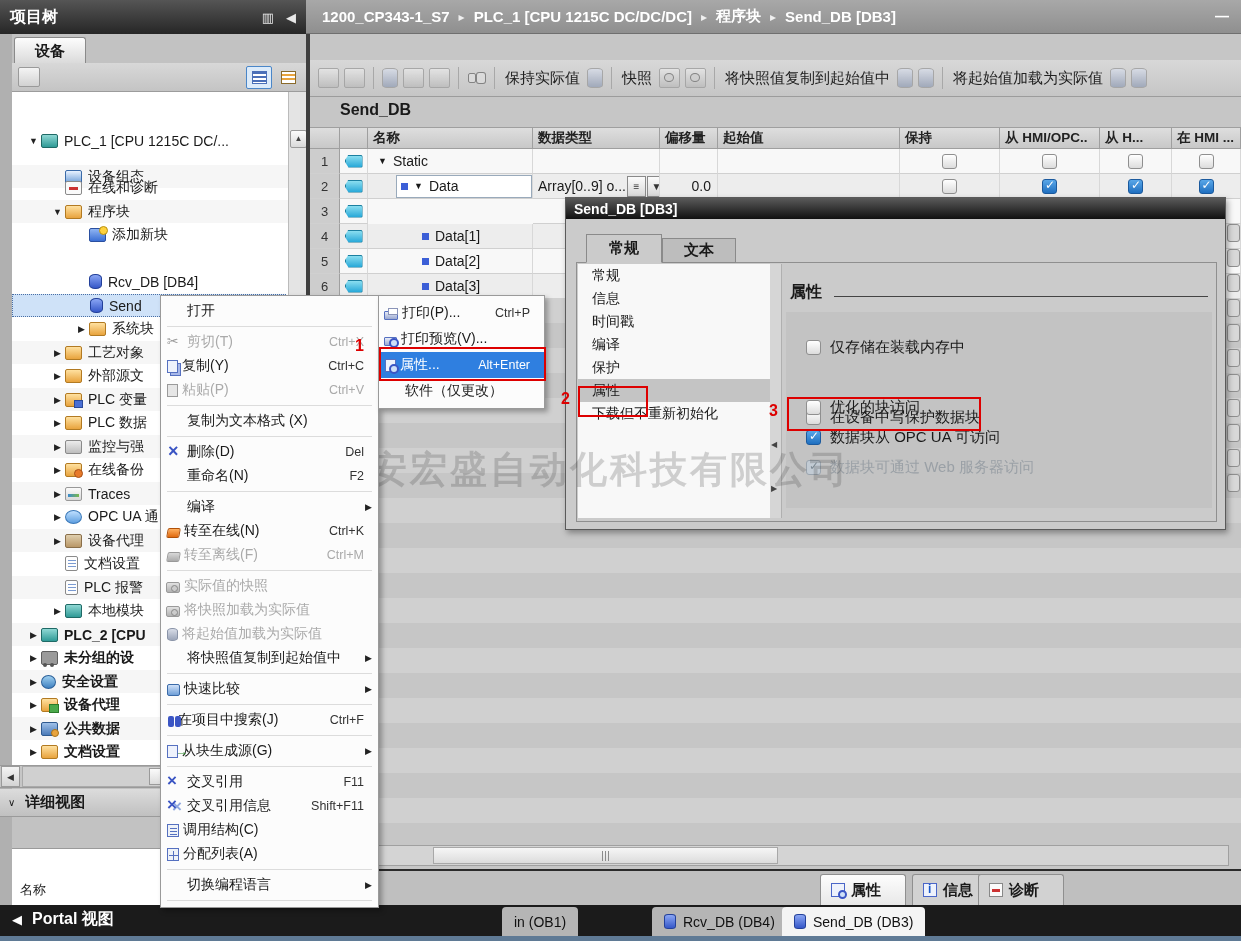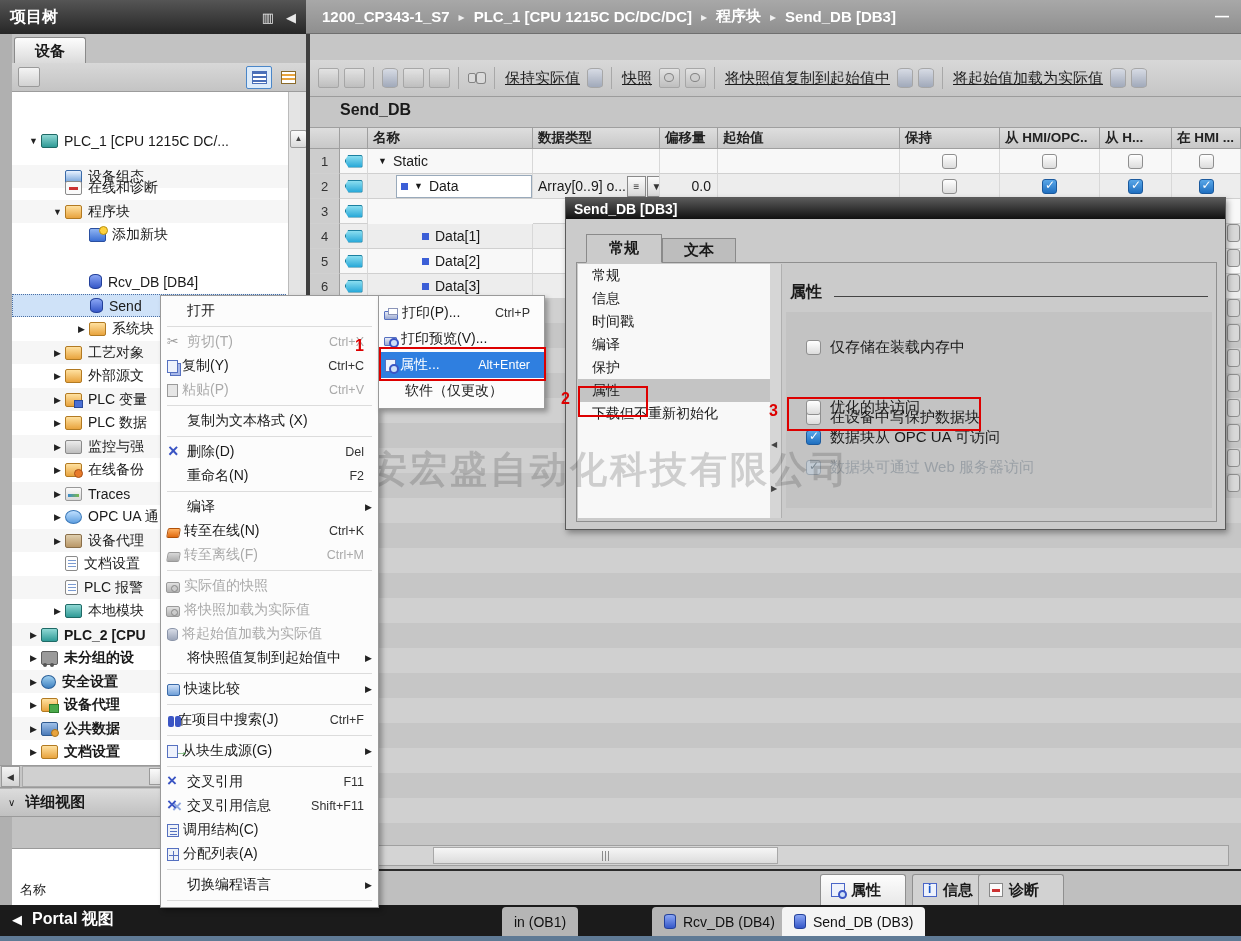--- a/index.html
+++ b/index.html
@@ -89,21 +89,21 @@
   #detail-header{left:0;top:789px;width:306px;height:28px;background:linear-gradient(#dcdcdc,#c0c0c0);
       border-bottom:1px solid #9a9a9a;display:flex;align-items:center;font-weight:bold;font-size:15px;box-sizing:border-box;padding-left:8px;}
   #detail-header .chev{font-size:10px;margin-right:10px;font-weight:normal;}
   #detail-tabs{left:12px;top:818px;width:294px;height:30px;}
   #detail-list{left:12px;top:848px;width:294px;height:57px;background:#fff;border-top:1px solid #9a9a9a;}
   #detail-list .colhead{padding:32px 0 0 8px;font-size:13px;color:#222;}
 
   
   #editor-bg{left:306px;top:34px;width:935px;height:871px;background:#c6c6c6;border-left:4px solid #3f3f3f;box-sizing:border-box;}
   #editor-toolbar{left:310px;top:60px;width:931px;height:37px;background:linear-gradient(#d8d8d8,#c6c6c6);
-      border-bottom:1px solid #9c9c9c;display:flex;align-items:center;padding:0 8px;box-sizing:border-box;gap:5px;overflow:hidden;text-decoration:underline;}
+      border-bottom:1px solid #9c9c9c;display:flex;align-items:center;padding:0 8px;box-sizing:border-box;gap:5px;overflow:hidden;}
   .tbi{width:19px;height:18px;border-radius:2px;background:linear-gradient(#e6e6e6,#bdbdbd);border:1px solid #a0a0a0;flex:none;position:relative;opacity:.85;}
   .tbi.jar{width:14px;background:linear-gradient(#d8dde8,#9aa4b8);border-radius:5px/3px;}
   .tbi.cam::after{content:"";position:absolute;left:4px;top:4px;width:8px;height:7px;border:1px solid #777;border-radius:50%;background:#cfcfcf;}
   .tbi.glasses{background:none;border:none;}
   .tbi.glasses::after{content:"";position:absolute;left:1px;top:4px;width:6px;height:8px;border:1px solid #777;border-radius:2px;background:#ddd;box-shadow:9px 0 0 #ddd,9px 0 0 1px #777;}
   .tb-sep{width:1px;height:22px;background:#a8a8a8;margin:0 3px;flex:none;}
   .tb-txt{font-size:15px;color:#222;white-space:nowrap;padding:0 2px;}
   #editor-title{left:340px;top:101px;font-weight:bold;font-size:16px;}
 
   

